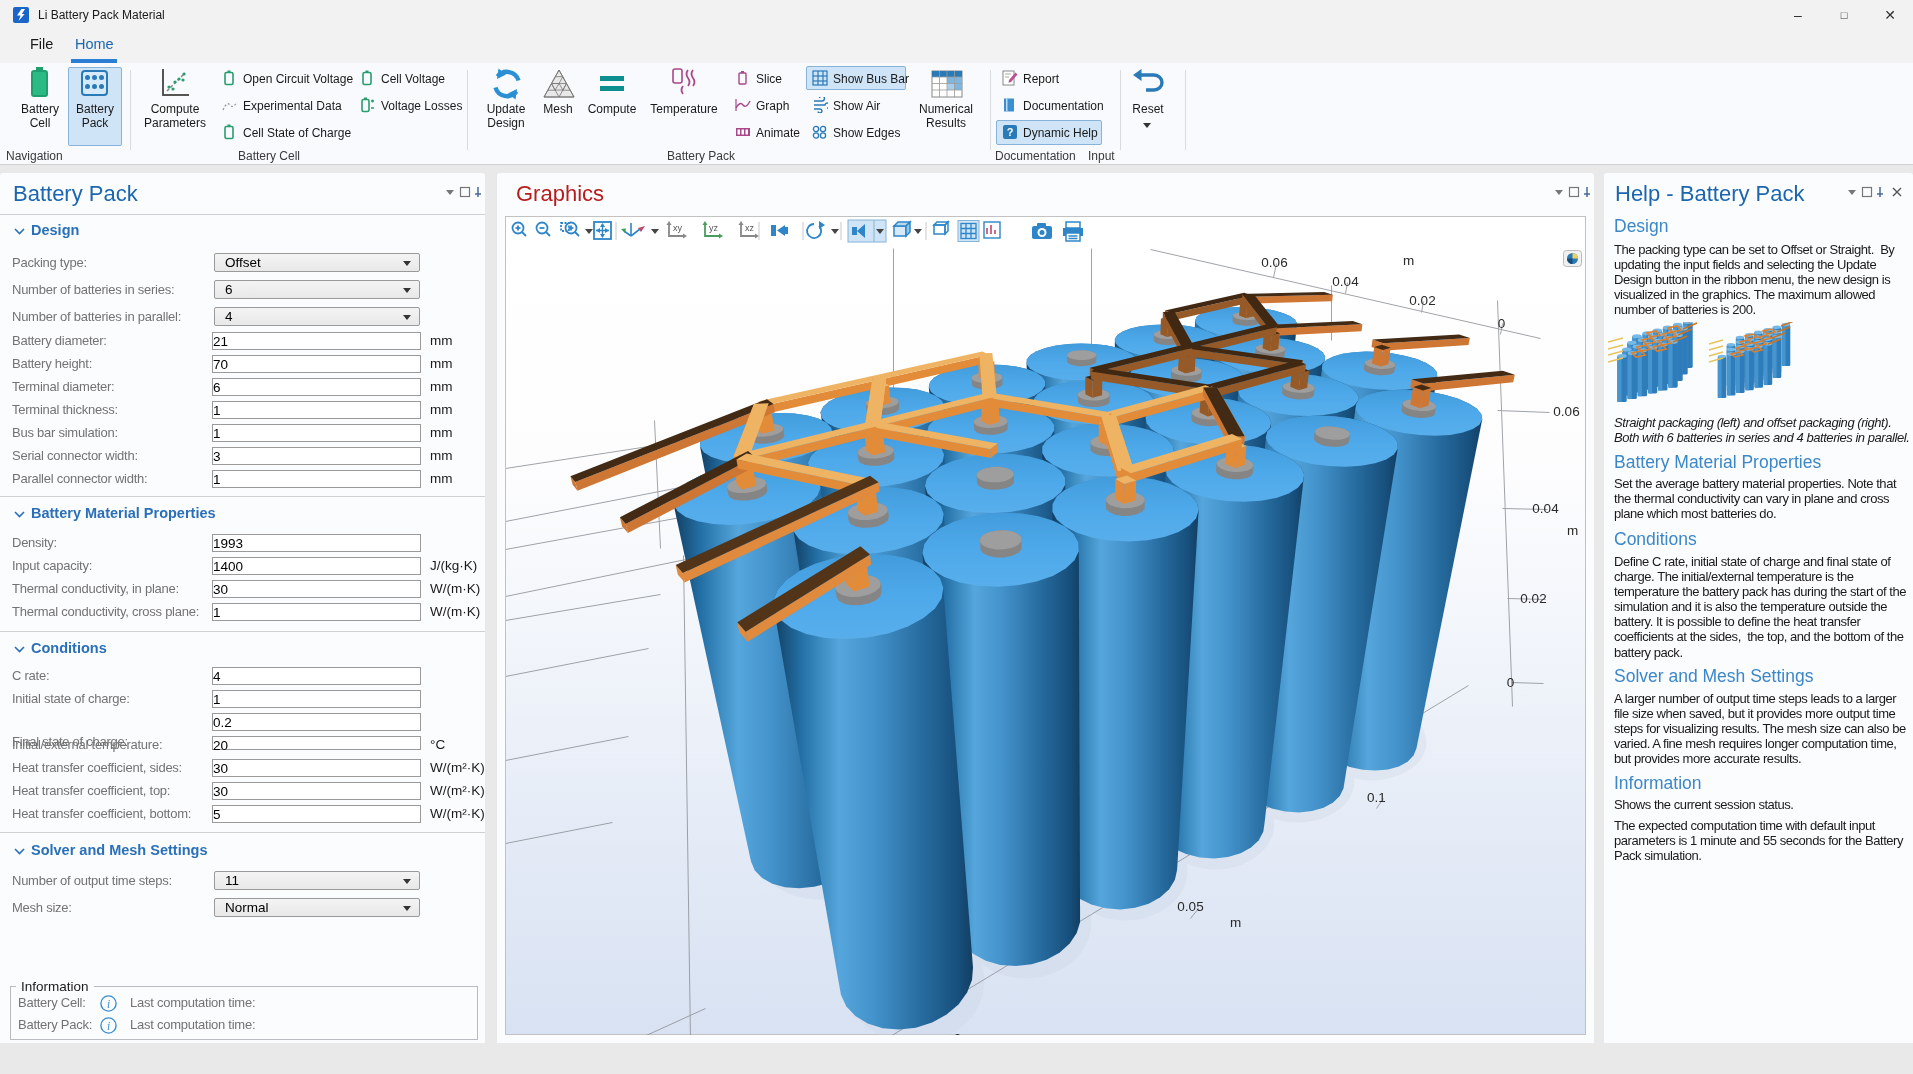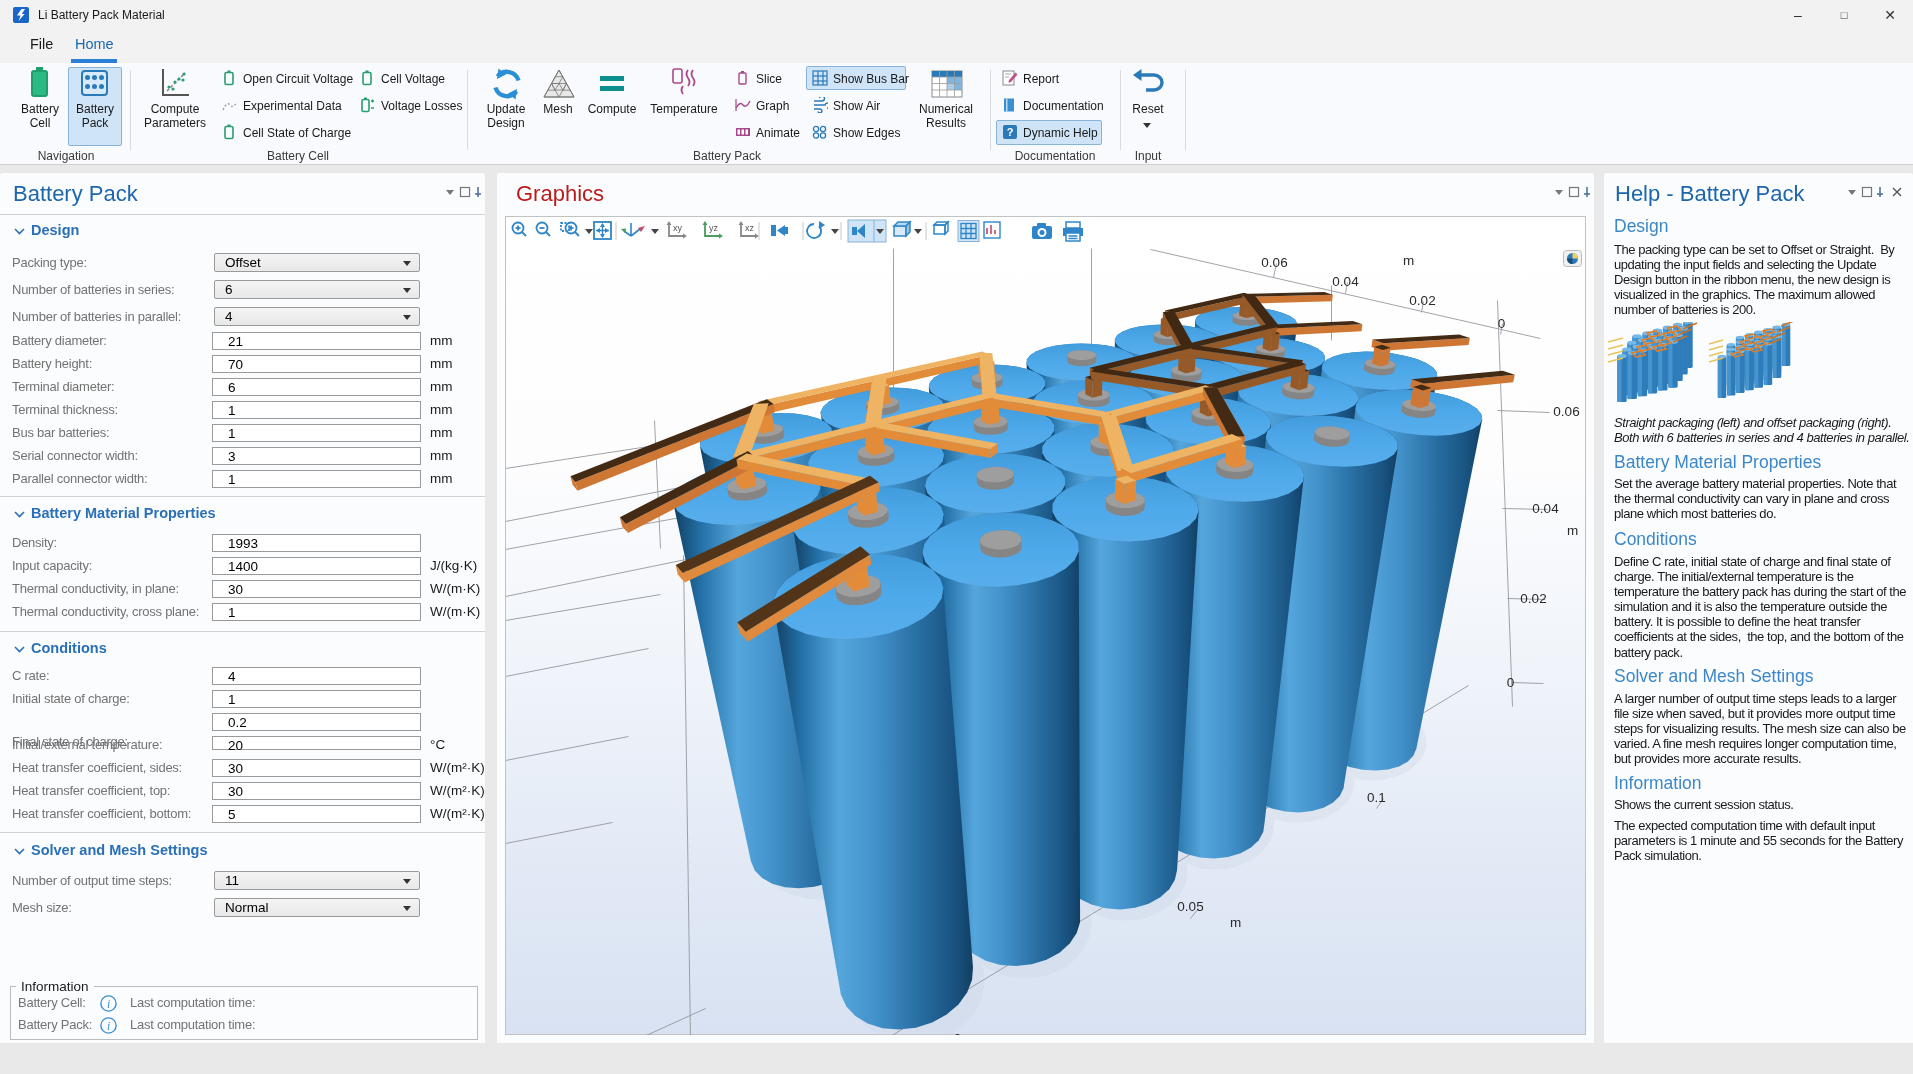--- a/index.html
+++ b/index.html
@@ -4,32 +4,32 @@
 html,body{width:1913px;height:1074px;overflow:hidden;font-family:"Liberation Sans",sans-serif;background:#e9e9e9}
 .titlebar{position:absolute;left:0;top:0;width:1913px;height:30px;background:#f2f2f2}
 .appicon{position:absolute;left:13px;top:7px;width:16px;height:16px;background:#1a66c8;border-radius:2px}
 .appicon:after{content:"";position:absolute;left:4px;top:2px;width:8px;height:12px;background:#fff;clip-path:polygon(55% 0,100% 0,60% 42%,95% 42%,20% 100%,45% 55%,0 55%)}
 .apptitle{position:absolute;left:38px;top:8px;font-size:12px;color:#1a1a1a}
 .winbtn{position:absolute;top:0;width:46px;height:30px;color:#333;font-size:14px;text-align:center;line-height:30px}
 .menurow{position:absolute;left:0;top:30px;width:1913px;height:33px;background:#f2f2f2}
 .menu{position:absolute;top:36px;font-size:14.5px;color:#1a1a1a}
 .ribbon{position:absolute;left:0;top:63px;width:1913px;height:102px;background:#f8fafd;border-bottom:1px solid #d0d0d0}
 .rdiv{position:absolute;top:70px;width:1px;height:80px;background:#d8dade}
-.rlabel{position:absolute;top:149px;font-size:12px;color:#3a3a3a;text-align:center}
+.rlabel{position:absolute;top:149px;font-size:12px;color:#3a3a3a;}
 .bigbtn{position:absolute;top:67px;text-align:center;font-size:12px;color:#1a1a1a}
 .bigbtn .ic{margin:0 auto 3px auto;width:32px;height:32px;position:relative}
 .smallbtn{position:absolute;font-size:12px;color:#1a1a1a;height:22px;line-height:22px}
 .smallbtn .ic{display:inline-block;vertical-align:-3px;width:16px;height:16px;margin-right:5px;position:relative}
 .sel{background:#cfe4f7;border:1px solid #88b3d8;border-radius:2px}
 .panel{position:absolute;background:#fbfcfe;border-radius:3px 3px 0 0}
 .ptitle{font-size:22px;color:#1c66ad;position:absolute;left:13px;top:8px}
 .sect{position:absolute;font-size:14.5px;font-weight:bold;color:#2a70b8}
 .lab{position:absolute;font-size:13px;letter-spacing:-0.25px;color:#737373}
 .unit{position:absolute;font-size:13.5px;color:#1a1a1a}
-.inp{position:absolute;background:#fff;border:1px solid #9a9a9a;font-size:13.5px;color:#000;padding-left:15px;line-height:17px}
+.inp{position:absolute;background:#fff;border:1px solid #9a9a9a;font-size:13.5px;color:#000;padding-left:0;line-height:17px}
 .dd{position:absolute;background:linear-gradient(#f4f4f4,#e8e8e8);border:1px solid #9a9a9a;border-radius:2px;font-size:13.5px;color:#000;padding-left:10px}
 .dd:after{content:"";position:absolute;right:8px;top:7px;border:4.5px solid transparent;border-top:5.5px solid #333}
 .hdiv{position:absolute;left:0;width:485px;height:1px;background:#cdd1d6}
 .hsect{position:absolute;font-size:17.5px;color:#3c87c8;left:1614px}
 .htext{position:absolute;left:1614px;font-size:13px;letter-spacing:-0.45px;color:#1a1a1a;line-height:15.1px;white-space:nowrap}
 </style></head>
 <body>
 
 <div class="titlebar"></div>
 <div class="appicon"></div>
@@ -222,21 +222,21 @@
     <div class="unit" style="left:430px;top:333px">mm</div>
     <div class="lab" style="left:12px;top:356px">Battery height:</div>
     <div class="inp" style="left:212px;top:355px;width:209px;height:18px">70</div>
     <div class="unit" style="left:430px;top:356px">mm</div>
     <div class="lab" style="left:12px;top:379px">Terminal diameter:</div>
     <div class="inp" style="left:212px;top:378px;width:209px;height:18px">6</div>
     <div class="unit" style="left:430px;top:379px">mm</div>
     <div class="lab" style="left:12px;top:402px">Terminal thickness:</div>
     <div class="inp" style="left:212px;top:401px;width:209px;height:18px">1</div>
     <div class="unit" style="left:430px;top:402px">mm</div>
-    <div class="lab" style="left:12px;top:425px">Bus bar batteries:</div>
+    <div class="lab" style="left:12px;top:425px">Bus bar simulation:</div>
     <div class="inp" style="left:212px;top:424px;width:209px;height:18px">1</div>
     <div class="unit" style="left:430px;top:425px">mm</div>
     <div class="lab" style="left:12px;top:448px">Serial connector width:</div>
     <div class="inp" style="left:212px;top:447px;width:209px;height:18px">3</div>
     <div class="unit" style="left:430px;top:448px">mm</div>
     <div class="lab" style="left:12px;top:471px">Parallel connector width:</div>
     <div class="inp" style="left:212px;top:470px;width:209px;height:18px">1</div>
     <div class="unit" style="left:430px;top:471px">mm</div>
     <div class="hdiv" style="top:496px"></div>
     <svg style="position:absolute;left:14px;top:510px" width="11" height="8">

